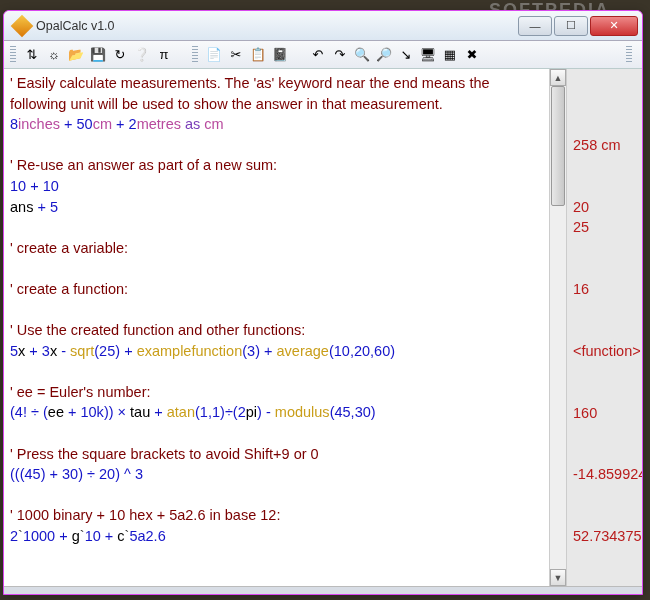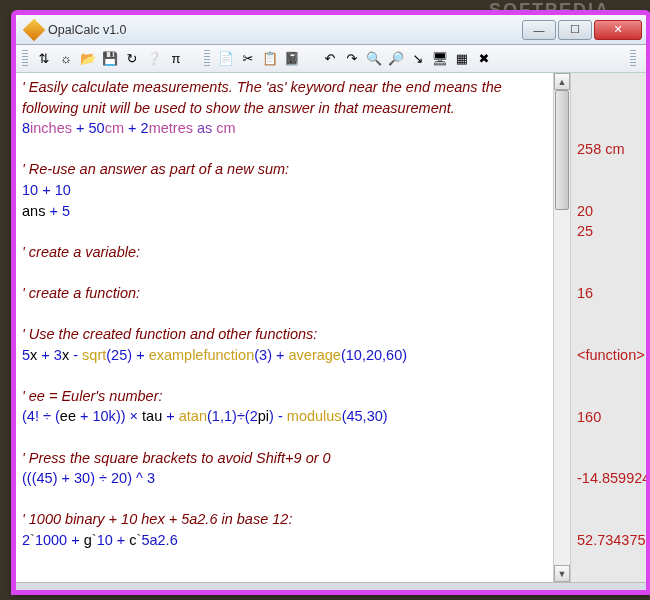--- a/index.html
+++ b/index.html
@@ -7,25 +7,25 @@
   font-family: Arial, sans-serif;
   background: #3a3428;
   width: 650px;
   height: 600px;
   overflow: hidden;
   position: relative;
 }
 .window {
   position: absolute;
   top: 10px;
-  left: 11px;
+  left: 3px;
   width: 640px;
   height: 585px;
   background: #fff;
-  border: 5px solid #d946ef;
+  border: 1px solid #d946ef;
   border-radius: 6px 6px 0 0;
   box-shadow: 0 2px 10px rgba(0,0,0,0.3);
   display: flex;
   flex-direction: column;
 }
 .titlebar {
   height: 30px;
   background: linear-gradient(to bottom, #f5f8fb, #dce7f2);
   border-bottom: 1px solid #aab;
   display: flex;
@@ -122,21 +122,21 @@
   width: 76px;
   background: #e8e8e8;
   border-left: 1px solid #ccc;
   padding: 4px 6px;
   font-size: 14.5px;
   line-height: 1.42;
   color: #b91c1c;
 }
 .results .rline { height: 20.6px; white-space: nowrap; }
 .line { min-height: 20.6px; }
-.comment { color: #7a0000; font-style: italic; }
+.comment { color: #7a0000; }
 .num { color: #1515c9; }
 .op { color: #1515c9; }
 .keyword { color: #7a3db8; text-align: right; }
 .unit { color: #b84a9e; }
 .var { color: #000000; }
 .func { color: #c99e1a; }
 .paren { color: #1515c9; }
 .plain { color: #333; }
 .statusbar {
   height: 8px;

